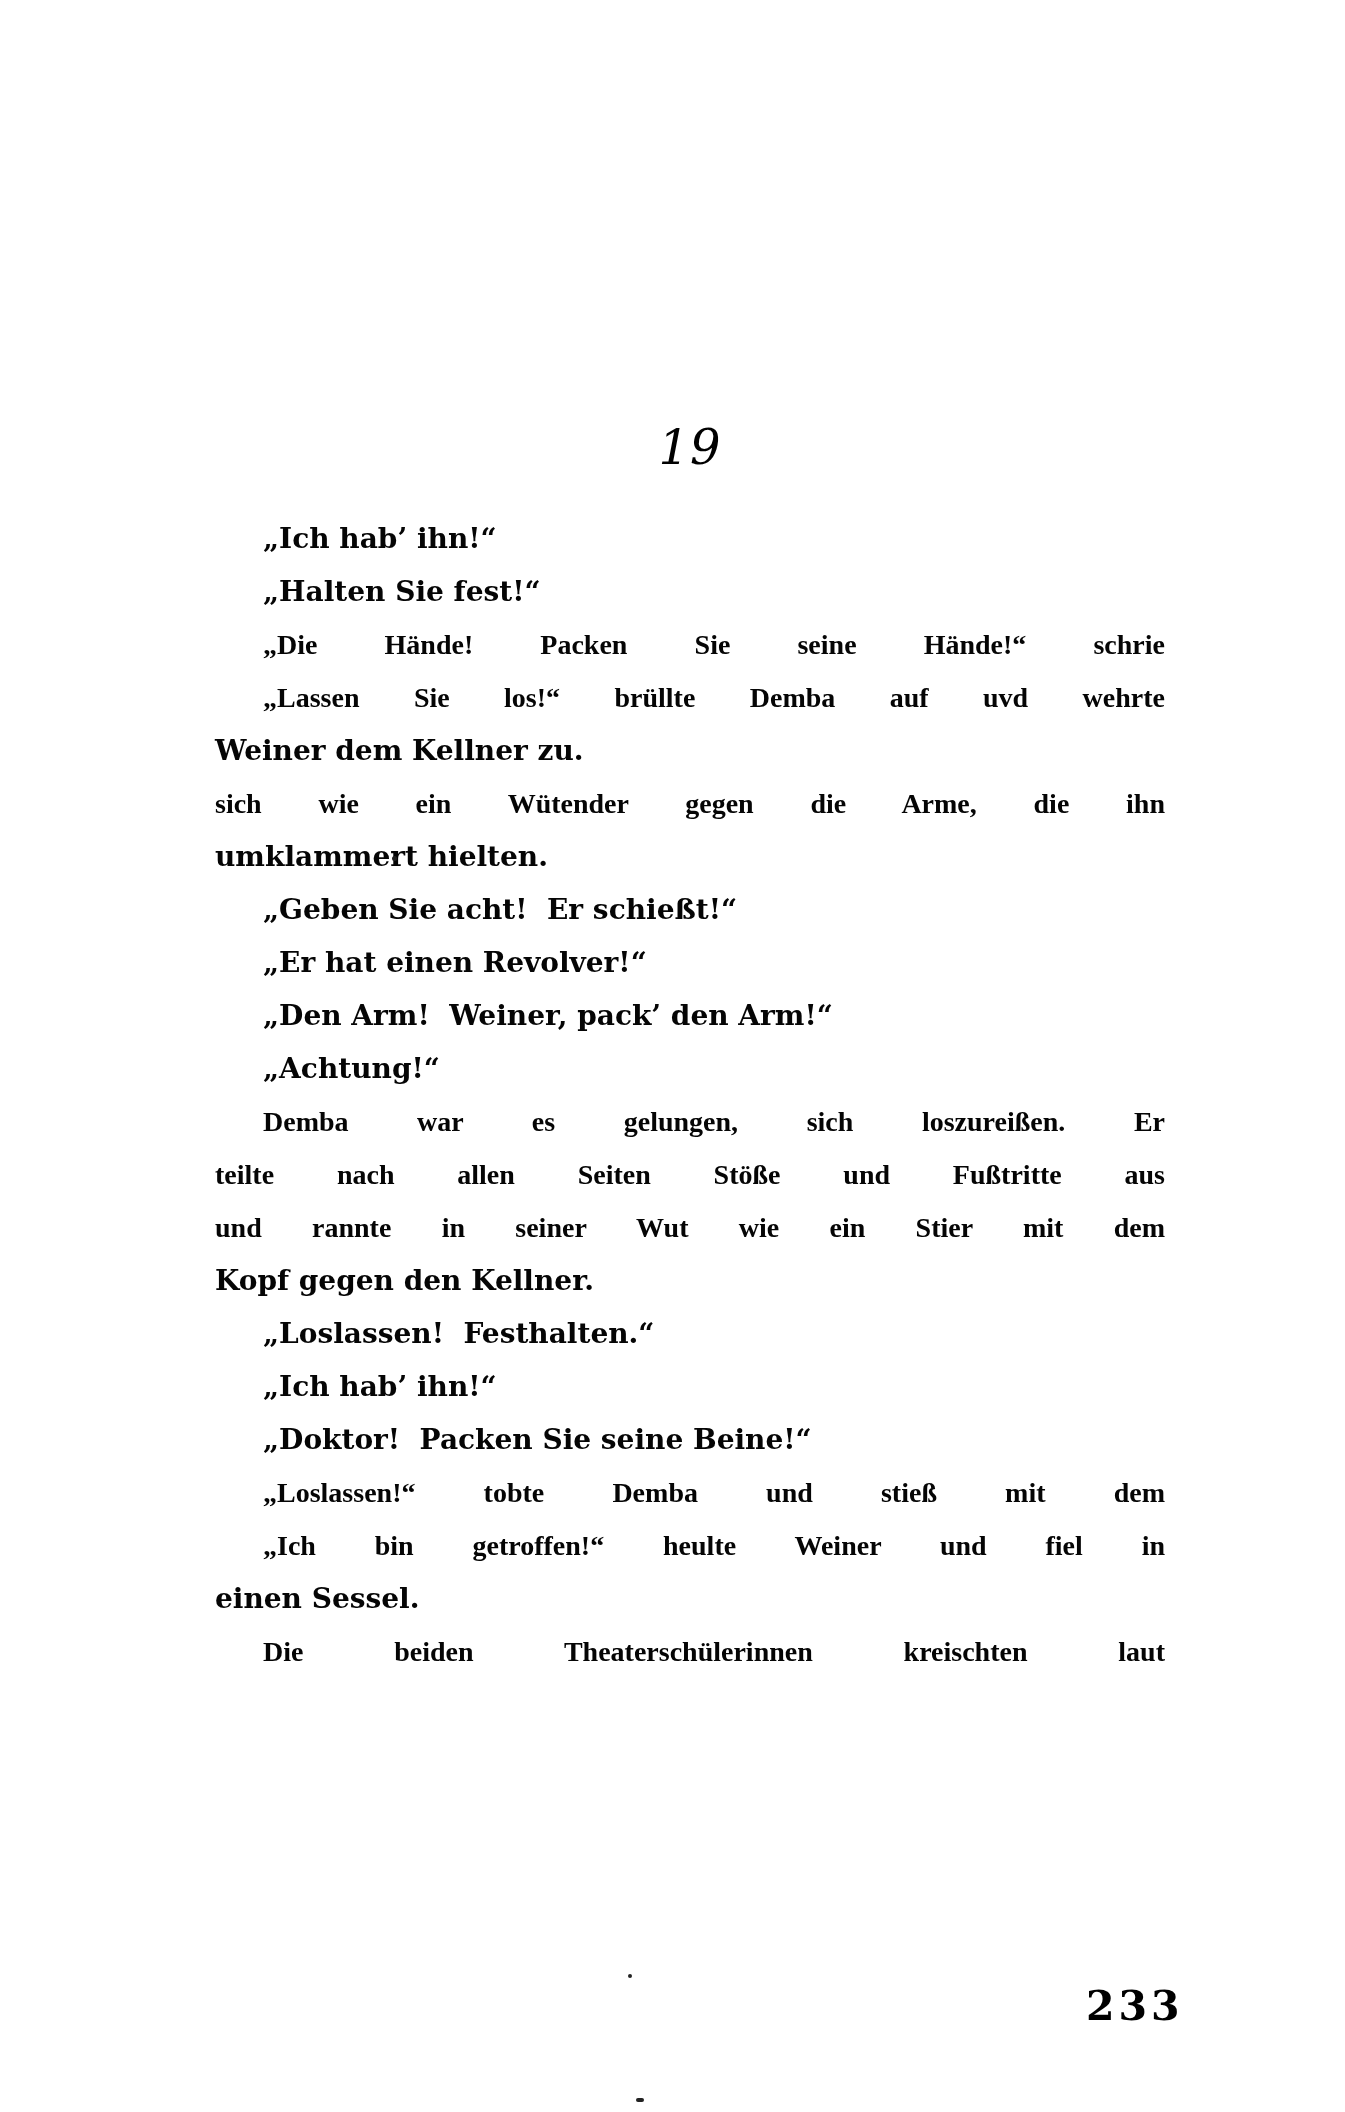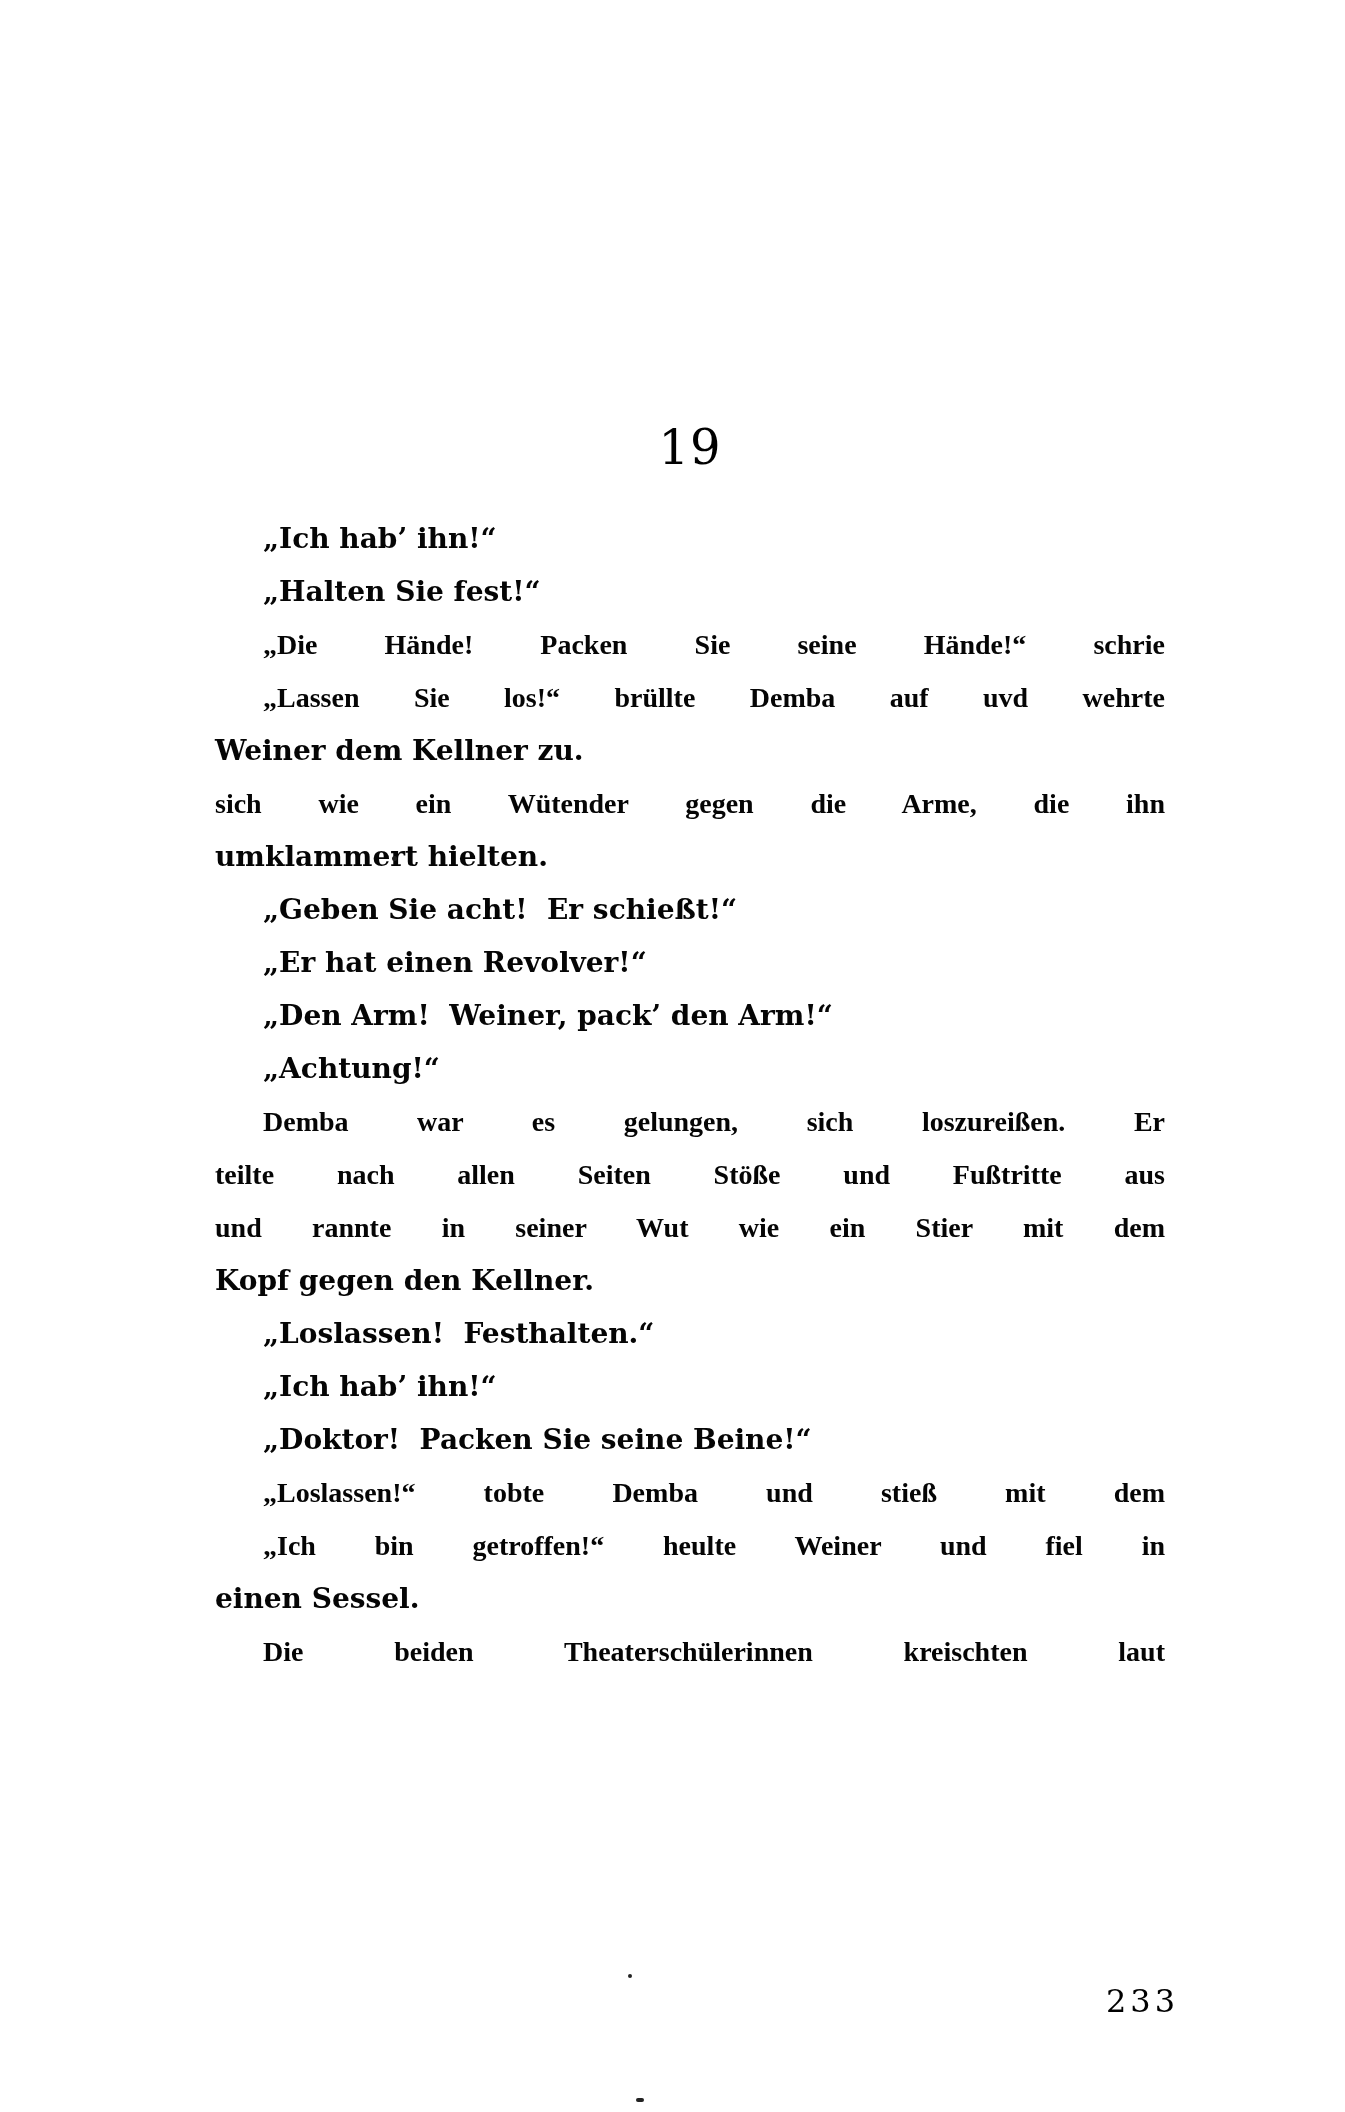--- a/index.html
+++ b/index.html
@@ -16,20 +16,21 @@
     background: #ffffff;
   }
   .chapter-number {
     position: absolute;
     left: 215px; top: 422px; width: 950px;
     text-align: center;
     font-size: 48px;
     line-height: 50px;
     letter-spacing: 1px;
     color: #000;
+    font-style: italic;
   }
   .text-block {
     position: absolute;
     left: 215px; top: 512px; width: 950px;
   }
   .line {
     font-size: 28px;
     font-weight: 700;
     line-height: 53px;
     white-space: pre-wrap;
@@ -39,25 +40,24 @@
   .line.justify {
     white-space: normal;
     text-align: justify;
     text-align-last: justify;
     font-family: Liberation Serif, serif;
   }
   .line.indent { text-indent: 48px; }
   .page-number {
     position: absolute;
     left: 1086px; top: 1982px;
-    font-size: 32px;
-    font-weight: 400;
+    font-size: 41px;
+    font-weight: 700;
     letter-spacing: 4px;
     color: #000;
-    margin-left: 20px;
   }
   .speck {
     position: absolute;
     background: #222;
     border-radius: 50%;
   }
   .speck.s1 { left: 392px; top: 856px; width: 5px; height: 5px; }
   .speck.s2 { left: 628px; top: 1974px; width: 4px; height: 4px; }
   .speck.s3 { left: 636px; top: 2098px; width: 8px; height: 4px; border-radius: 2px; }
 </style>

